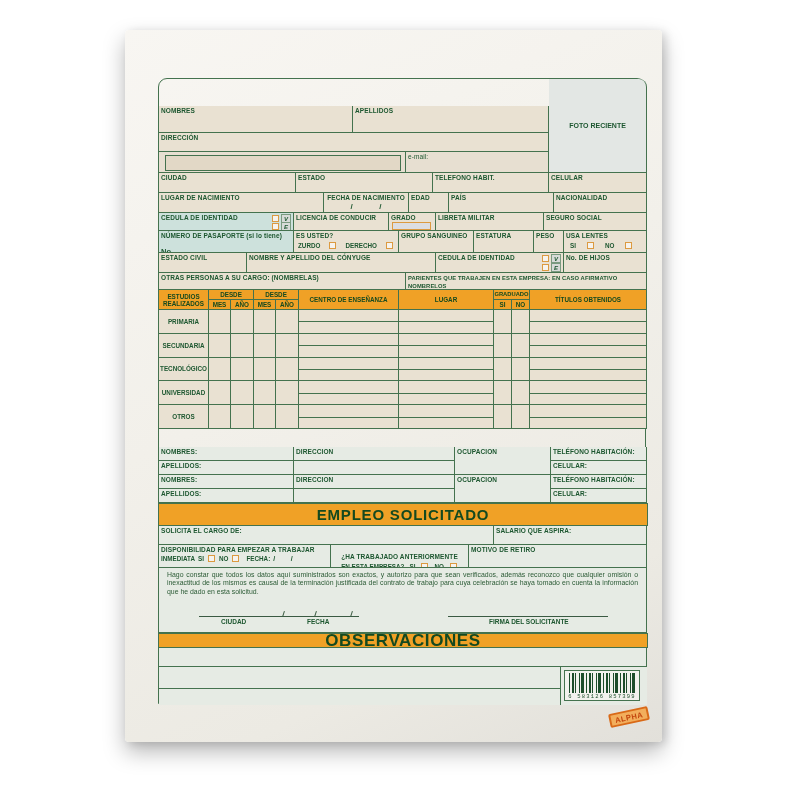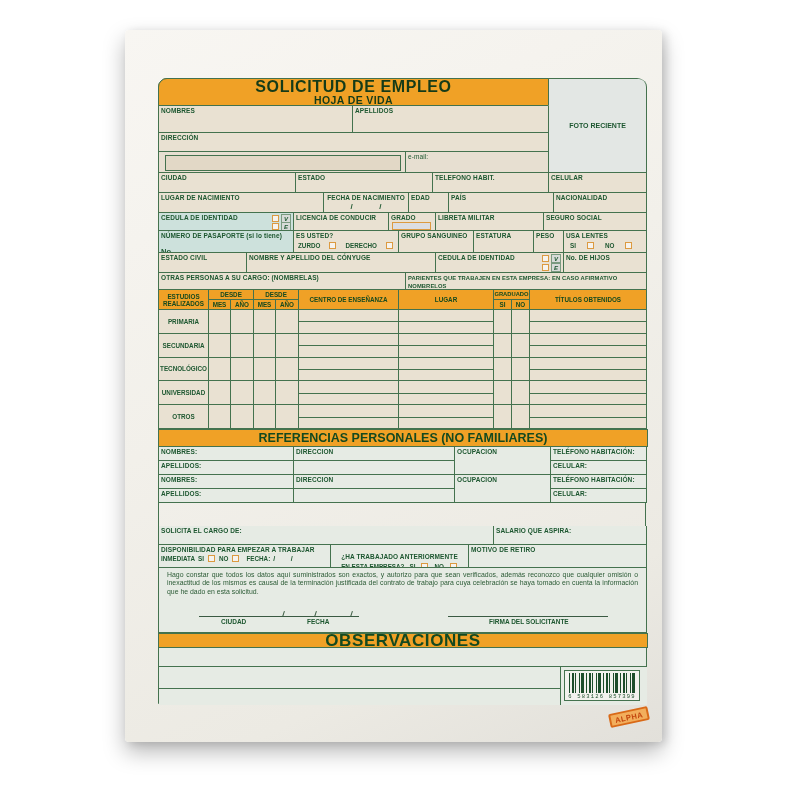--- a/index.html
+++ b/index.html
@@ -68,24 +68,20 @@
     font-size:7.5px;font-weight:bold;color:#C2430C;letter-spacing:.5px;}
   .decl{font-size:6.9px;color:#2A5A34;line-height:8.3px;text-align:justify;padding:3px 8px 0 8px;}
 </style>
 </head>
 <body>
 
 <div class="stage">
  <div class="paper">
   <div class="form">
 
-    <div class="banner" style="left:-1px;top:-1px;width:391px;height:28px;border-top-left-radius:9px;">
-      <div class="t1">SOLICITUD DE EMPLEO</div>
-      <div class="t2">HOJA DE VIDA</div>
-    </div>
     <div class="cell" style="left:390px;top:0;width:98px;height:94px;background:#E3E7E4;border-top-right-radius:8px;">
       <div style="display:flex;width:100%;height:100%;align-items:center;justify-content:center;">
         <span style="font-size:7px;font-weight:bold;color:var(--lgreen);text-align:center;line-height:9px;">FOTO RECIENTE</span>
       </div>
     </div>
 
     <div class="cell" style="left:0;top:27px;width:194px;height:27px;">
       <span class="lb">NOMBRES</span>
     </div>
     <div class="cell" style="left:194px;top:27px;width:196px;height:27px;">
@@ -344,23 +340,20 @@
               <i class="mid"></i>
             </div>
         <div class="gc" style="left:335px;width:18px;"></div>
         <div class="gc" style="left:353px;width:18px;"></div>
         <div class="gc" style="left:371px;width:117px;">
               <i class="mid"></i>
             </div>
       </div>
         </div>
 
-    <div class="banner" style="left:-1px;top:350px;width:490px;height:18px;">
-      <span class="secbanner" style="font-size:12.5px;">REFERENCIAS PERSONALES (NO FAMILIARES)</span>
-    </div>
 
     <div style="position:absolute;left:0;top:368px;width:488px;height:56px;">
           <div style="position:relative;width:100%;height:28px;">
         <div class="cell mintc" style="left:0;top:0;width:135px;height:14px;">
               <span class="lb">NOMBRES:</span>
             </div>
         <div class="cell mintc" style="left:135px;top:0;width:161px;height:14px;">
               <span class="lb">DIRECCION</span>
             </div>
         <div class="cell mintc" style="left:296px;top:0;width:96px;height:28px;">
@@ -393,20 +386,23 @@
         <div class="cell mintc" style="left:0;top:14px;width:135px;height:14px;">
               <span class="lb">APELLIDOS:</span>
             </div>
         <div class="cell mintc" style="left:135px;top:14px;width:161px;height:14px;"></div>
         <div class="cell mintc" style="left:392px;top:14px;width:96px;height:14px;">
               <span class="lb">CELULAR:</span>
             </div>
       </div>
         </div>
 
+    <div class="banner" style="left:-1px;top:424px;width:490px;height:23px;">
+      <span class="secbanner" style="font-size:15px;letter-spacing:.8px;">EMPLEO SOLICITADO</span>
+    </div>
     <div class="cell mintc" style="left:0;top:447px;width:335px;height:19px;">
       <span class="lb">SOLICITA EL CARGO DE:</span>
     </div>
     <div class="cell mintc" style="left:335px;top:447px;width:153px;height:19px;">
       <span class="lb">SALARIO QUE ASPIRA:</span>
     </div>
     <div class="cell mintc" style="left:0;top:466px;width:172px;height:23px;">
       <span class="lb">DISPONIBILIDAD PARA EMPEZAR A TRABAJAR</span>
       <div style="display:flex;gap:3px;padding:1px 2px;align-items:center;">
         <span style="font-size:6.3px;font-weight:bold;color:var(--lgreen);">INMEDIATA</span>

